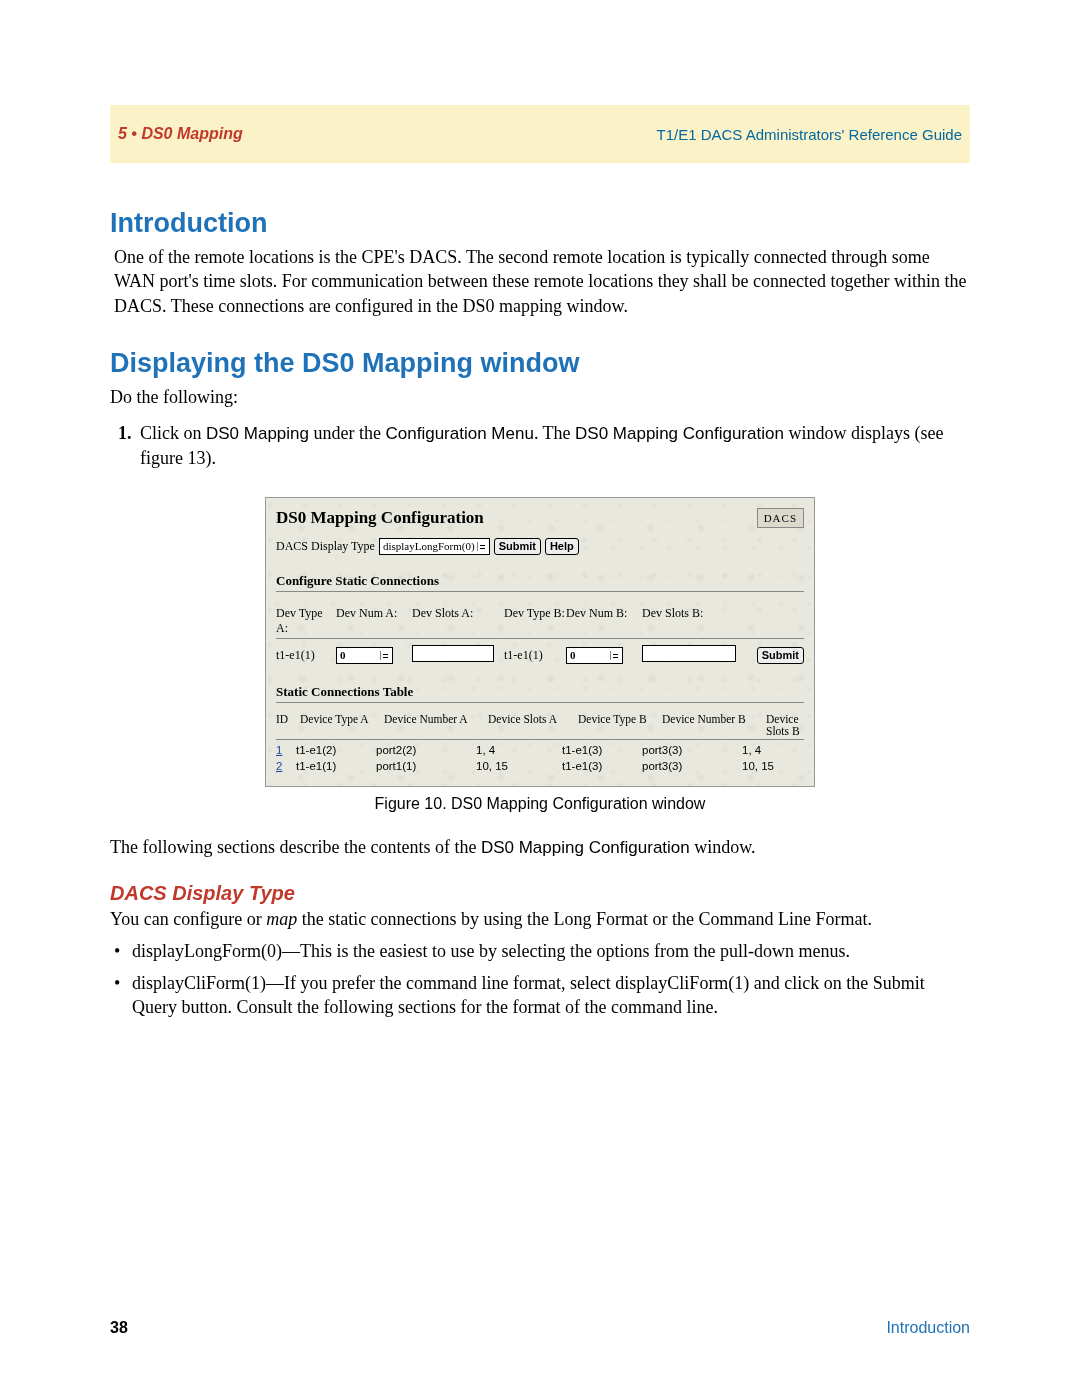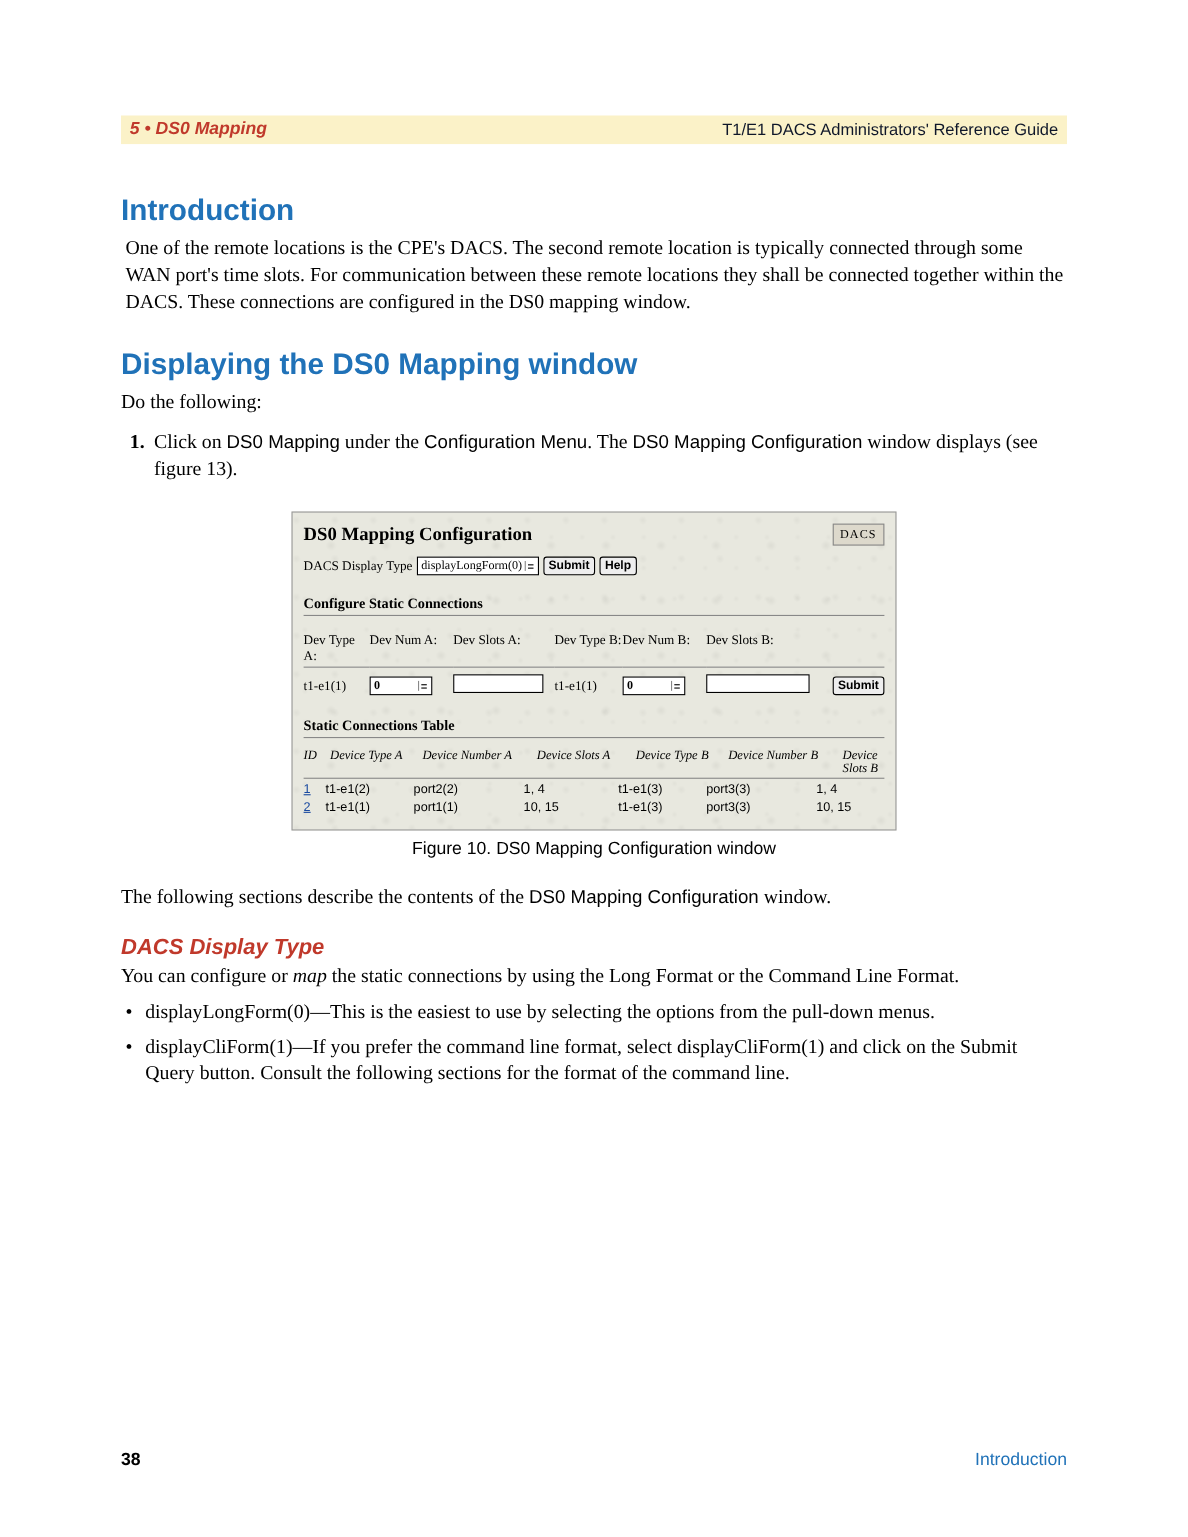--- a/index.html
+++ b/index.html
@@ -14,32 +14,32 @@
     height: 1397px;
     position: relative;
     box-sizing: border-box;
     padding: 105px 110px 60px 110px;
   }
   .header-bar {
     background: #fbf2c8;
     display: flex;
     justify-content: space-between;
     align-items: center;
-    padding: 4px 8px;
+    padding: 20px 8px;
     font-size: 16px;
     margin-bottom: 45px;
   }
   .header-left {
     color: #c0392b;
     font-style: italic;
     font-weight: bold;
     font-family: Arial, Helvetica, sans-serif;
   }
   .header-right {
-    color: #0f172a;
+    color: #0369a1;
     font-family: Arial, Helvetica, sans-serif;
     font-size: 15px;
   }
   h1.section {
     color: #2072b8;
     font-family: Arial, Helvetica, sans-serif;
     font-weight: bold;
     font-size: 27px;
     margin: 0 0 6px 0;
   }
@@ -202,21 +202,21 @@
     height: 15px;
     display: inline-block;
   }
   .cw-table-head {
     display: flex;
     margin-top: 10px;
     font-size: 11.5px;
     border-bottom: 1px solid #888;
     padding-bottom: 2px;
   }
-  .cw-table-head > div { padding-right: 4px; font-style: italic; }
+  .cw-table-head > div { padding-right: 4px; }
   .ct-id { width: 20px; }
   .ct-dta { width: 80px; }
   .ct-dna { width: 100px; }
   .ct-dsa { width: 86px; }
   .ct-dtb { width: 80px; }
   .ct-dnb { width: 100px; }
   .ct-dsb { flex: 1; }
   .cw-table-row {
     display: flex;
     font-size: 11.5px;

